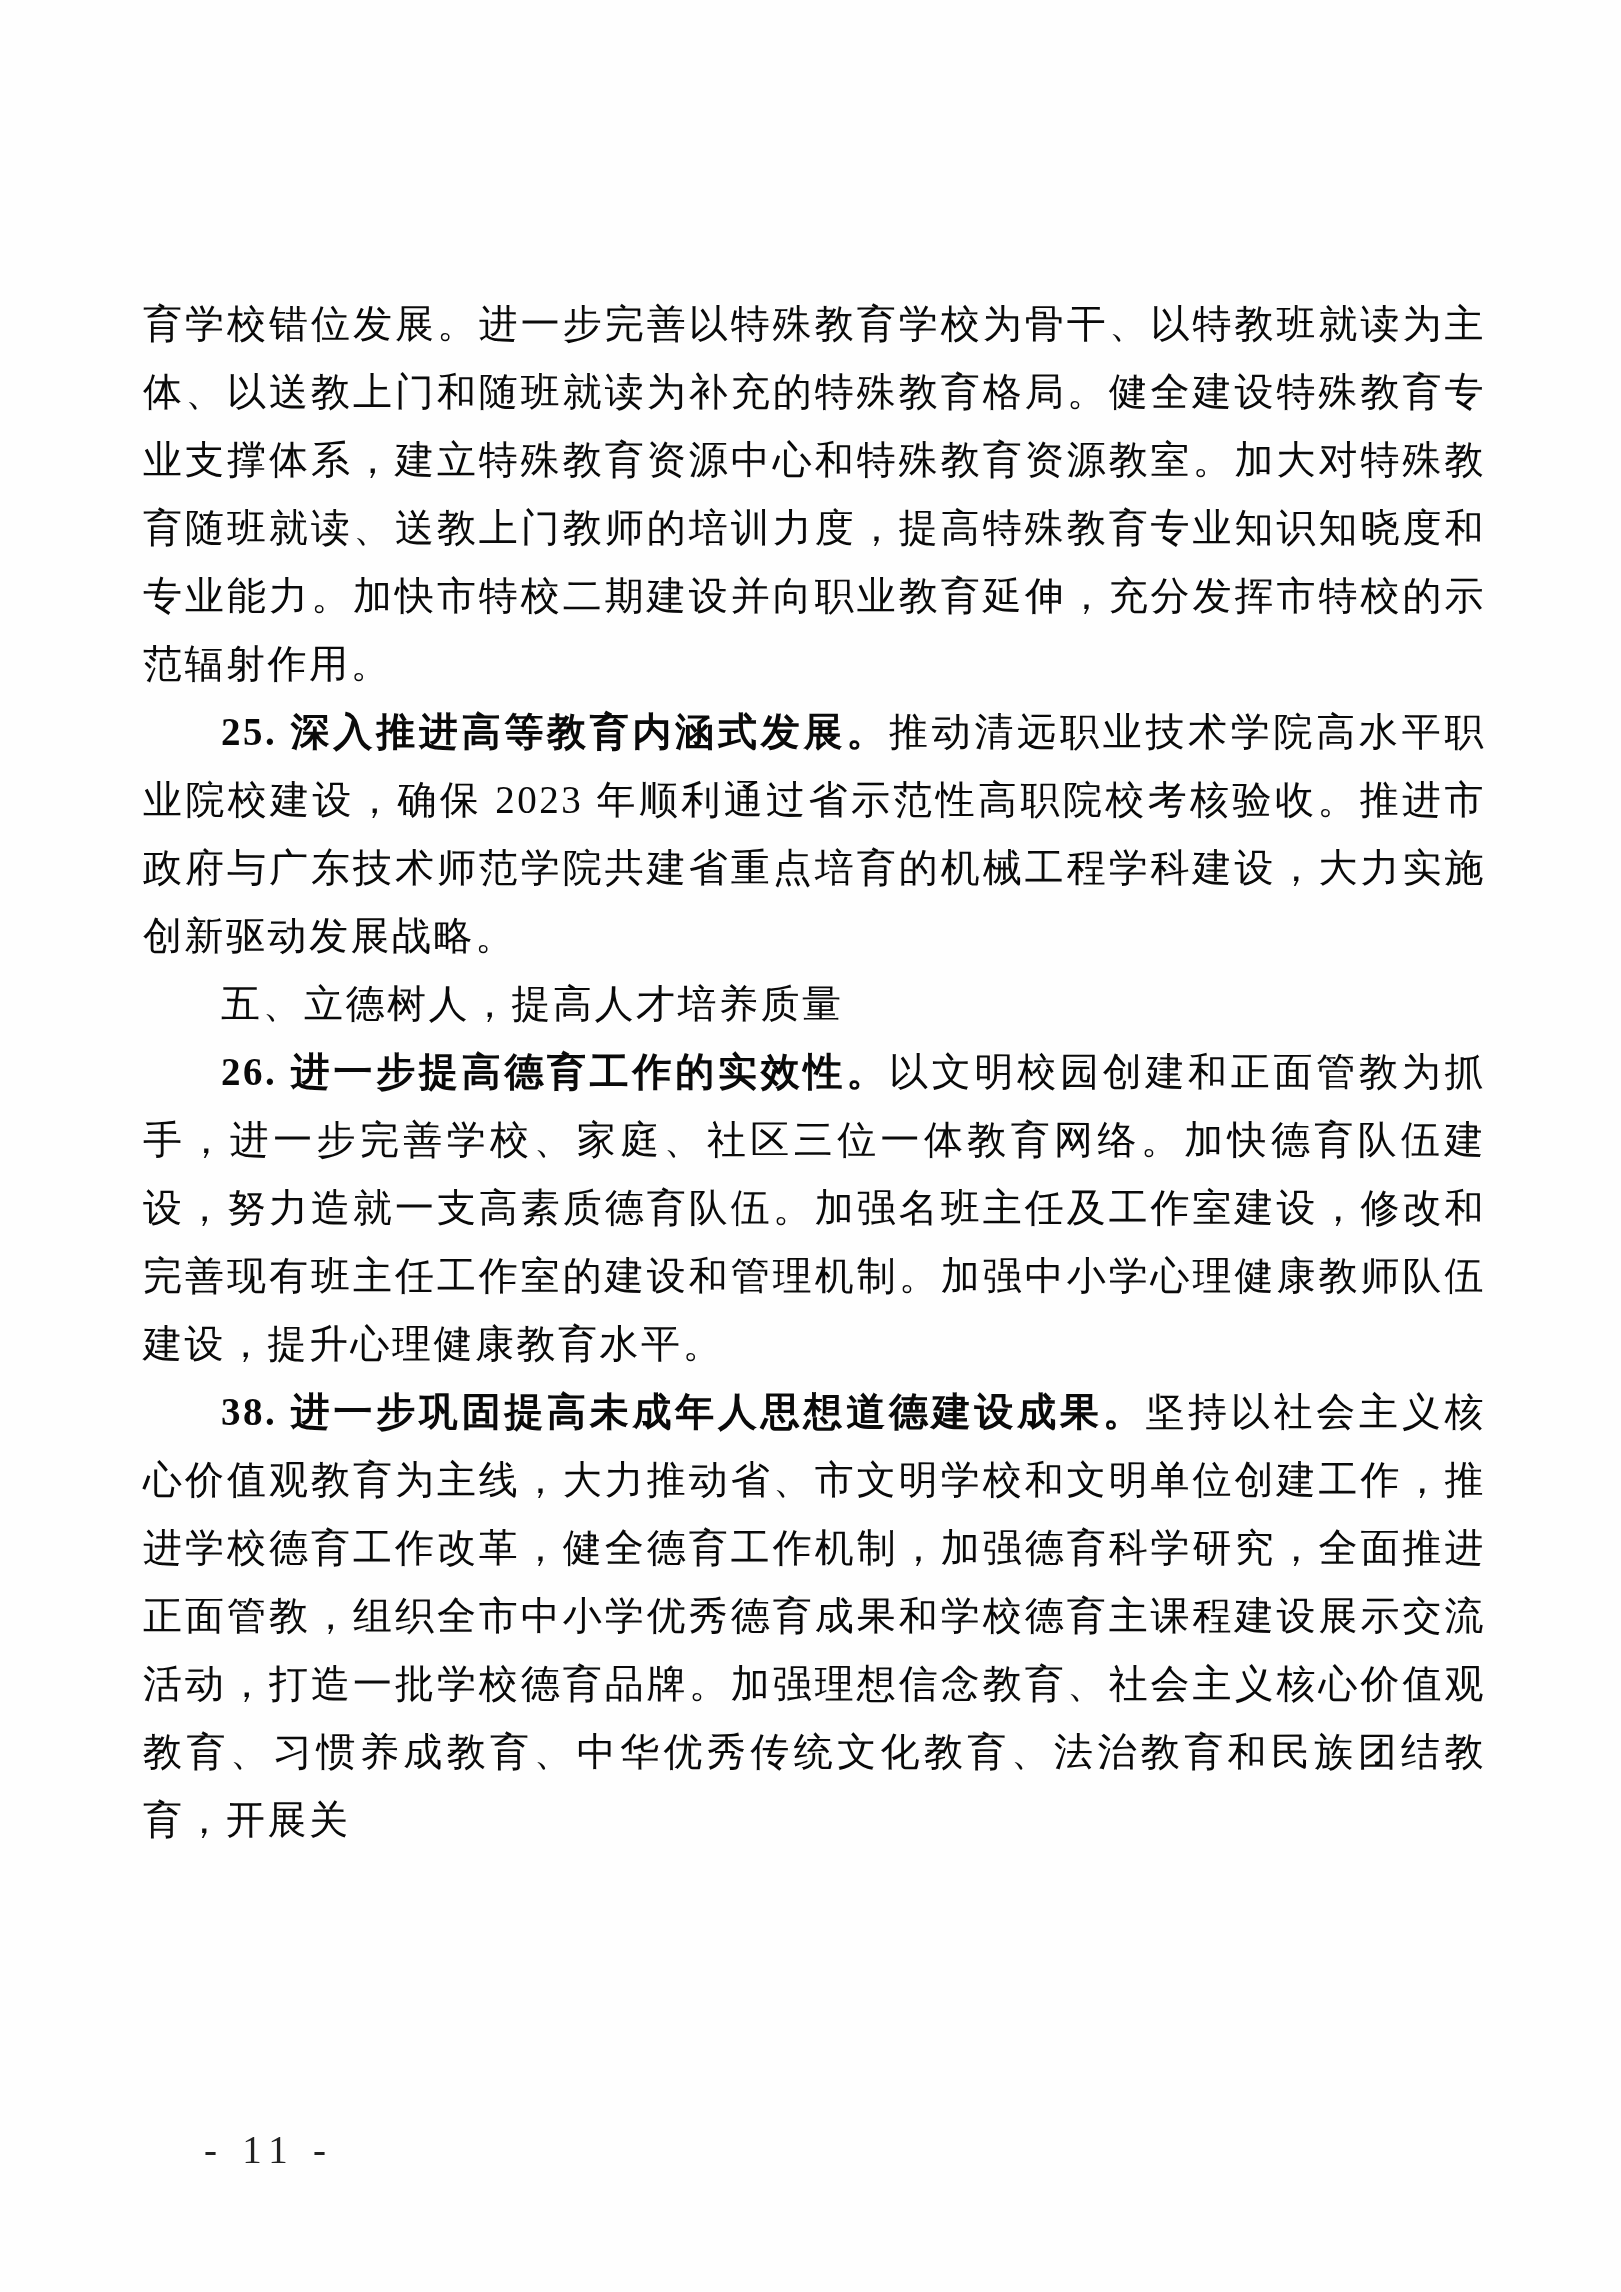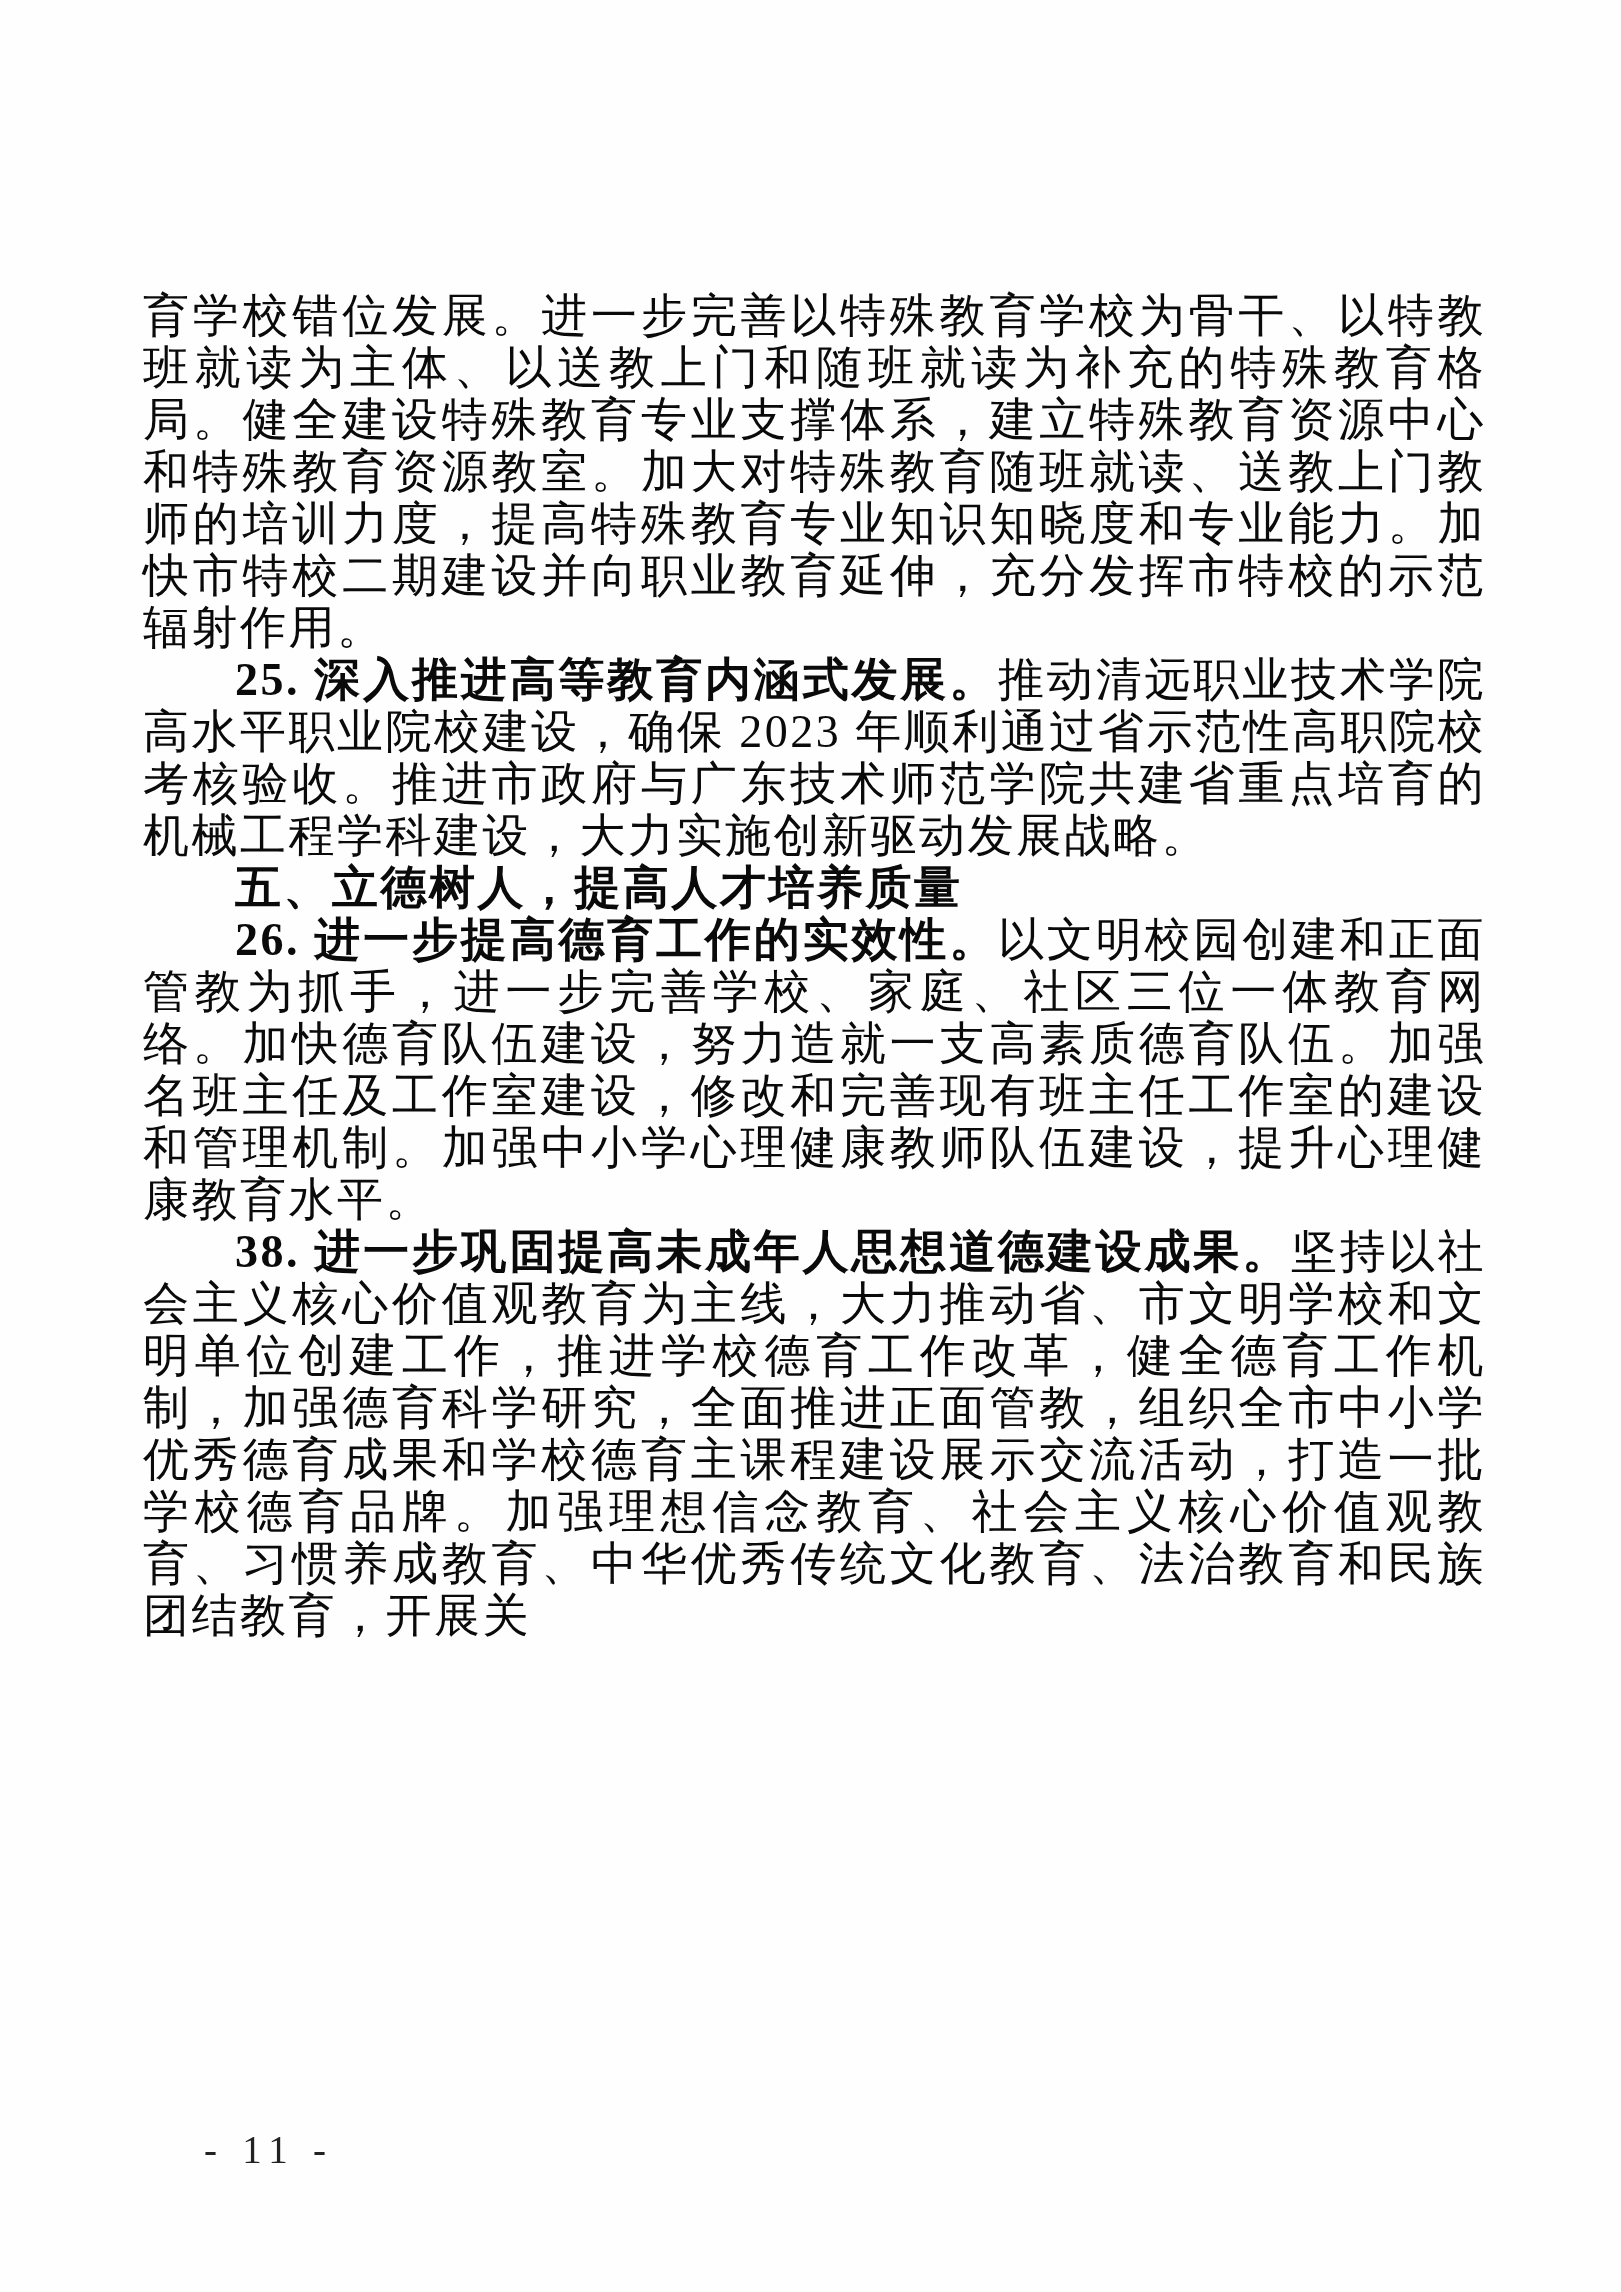--- a/index.html
+++ b/index.html
@@ -13,30 +13,30 @@
     height: 2293px;
     background: #fefefe;
     color: #0a0a0a;
     overflow: hidden;
   }
   .body-text {
     position: absolute;
     left: 143px;
     top: 290px;
     width: 1343px;
-    font-size: 46px;
-    line-height: 52px;
+    font-size: 39px;
+    line-height: 68px;
     text-align: justify;
     text-justify: inter-character;
     letter-spacing: 2.5px;
   }
   .para { text-indent: 2em; }
   .para.continuation { text-indent: 0; }
   .lead { font-weight: bold; }
-  .para.heading { font-weight: bold; }
+  .para.heading { font-weight: normal; }
   .page-number {
     position: absolute;
     left: 204px;
     top: 2127px;
     font-size: 39px;
     letter-spacing: 7.8px;
     color: #222;
   }
 </style>
 </head>

